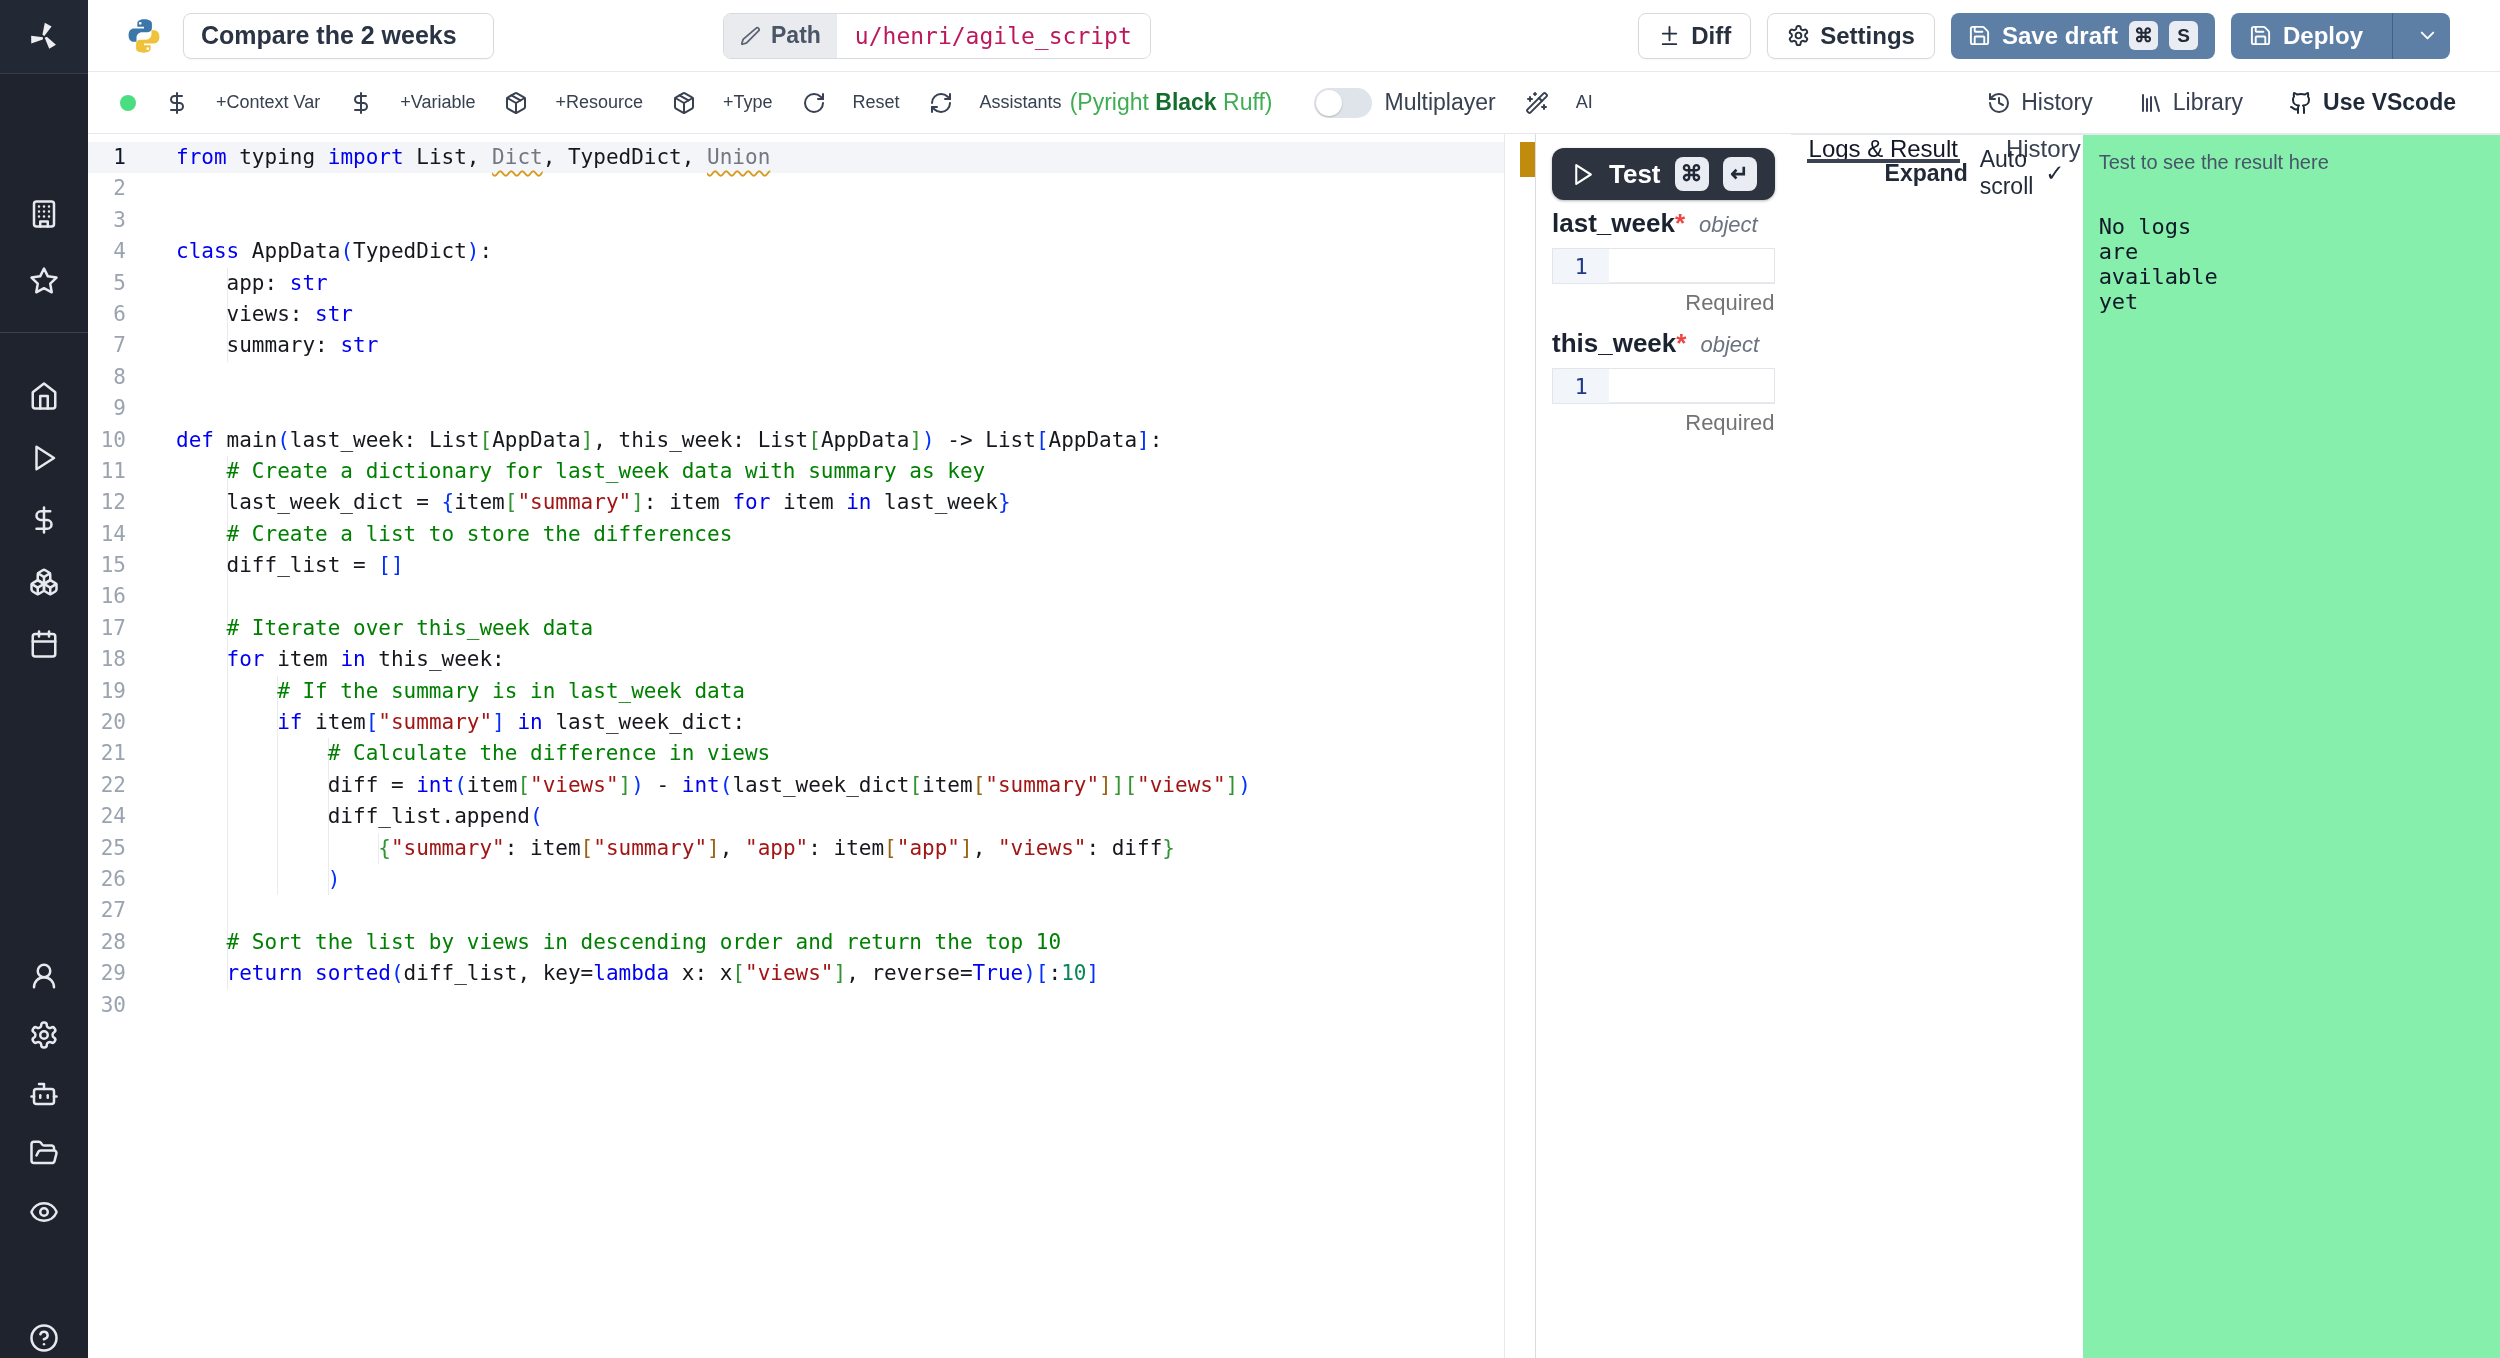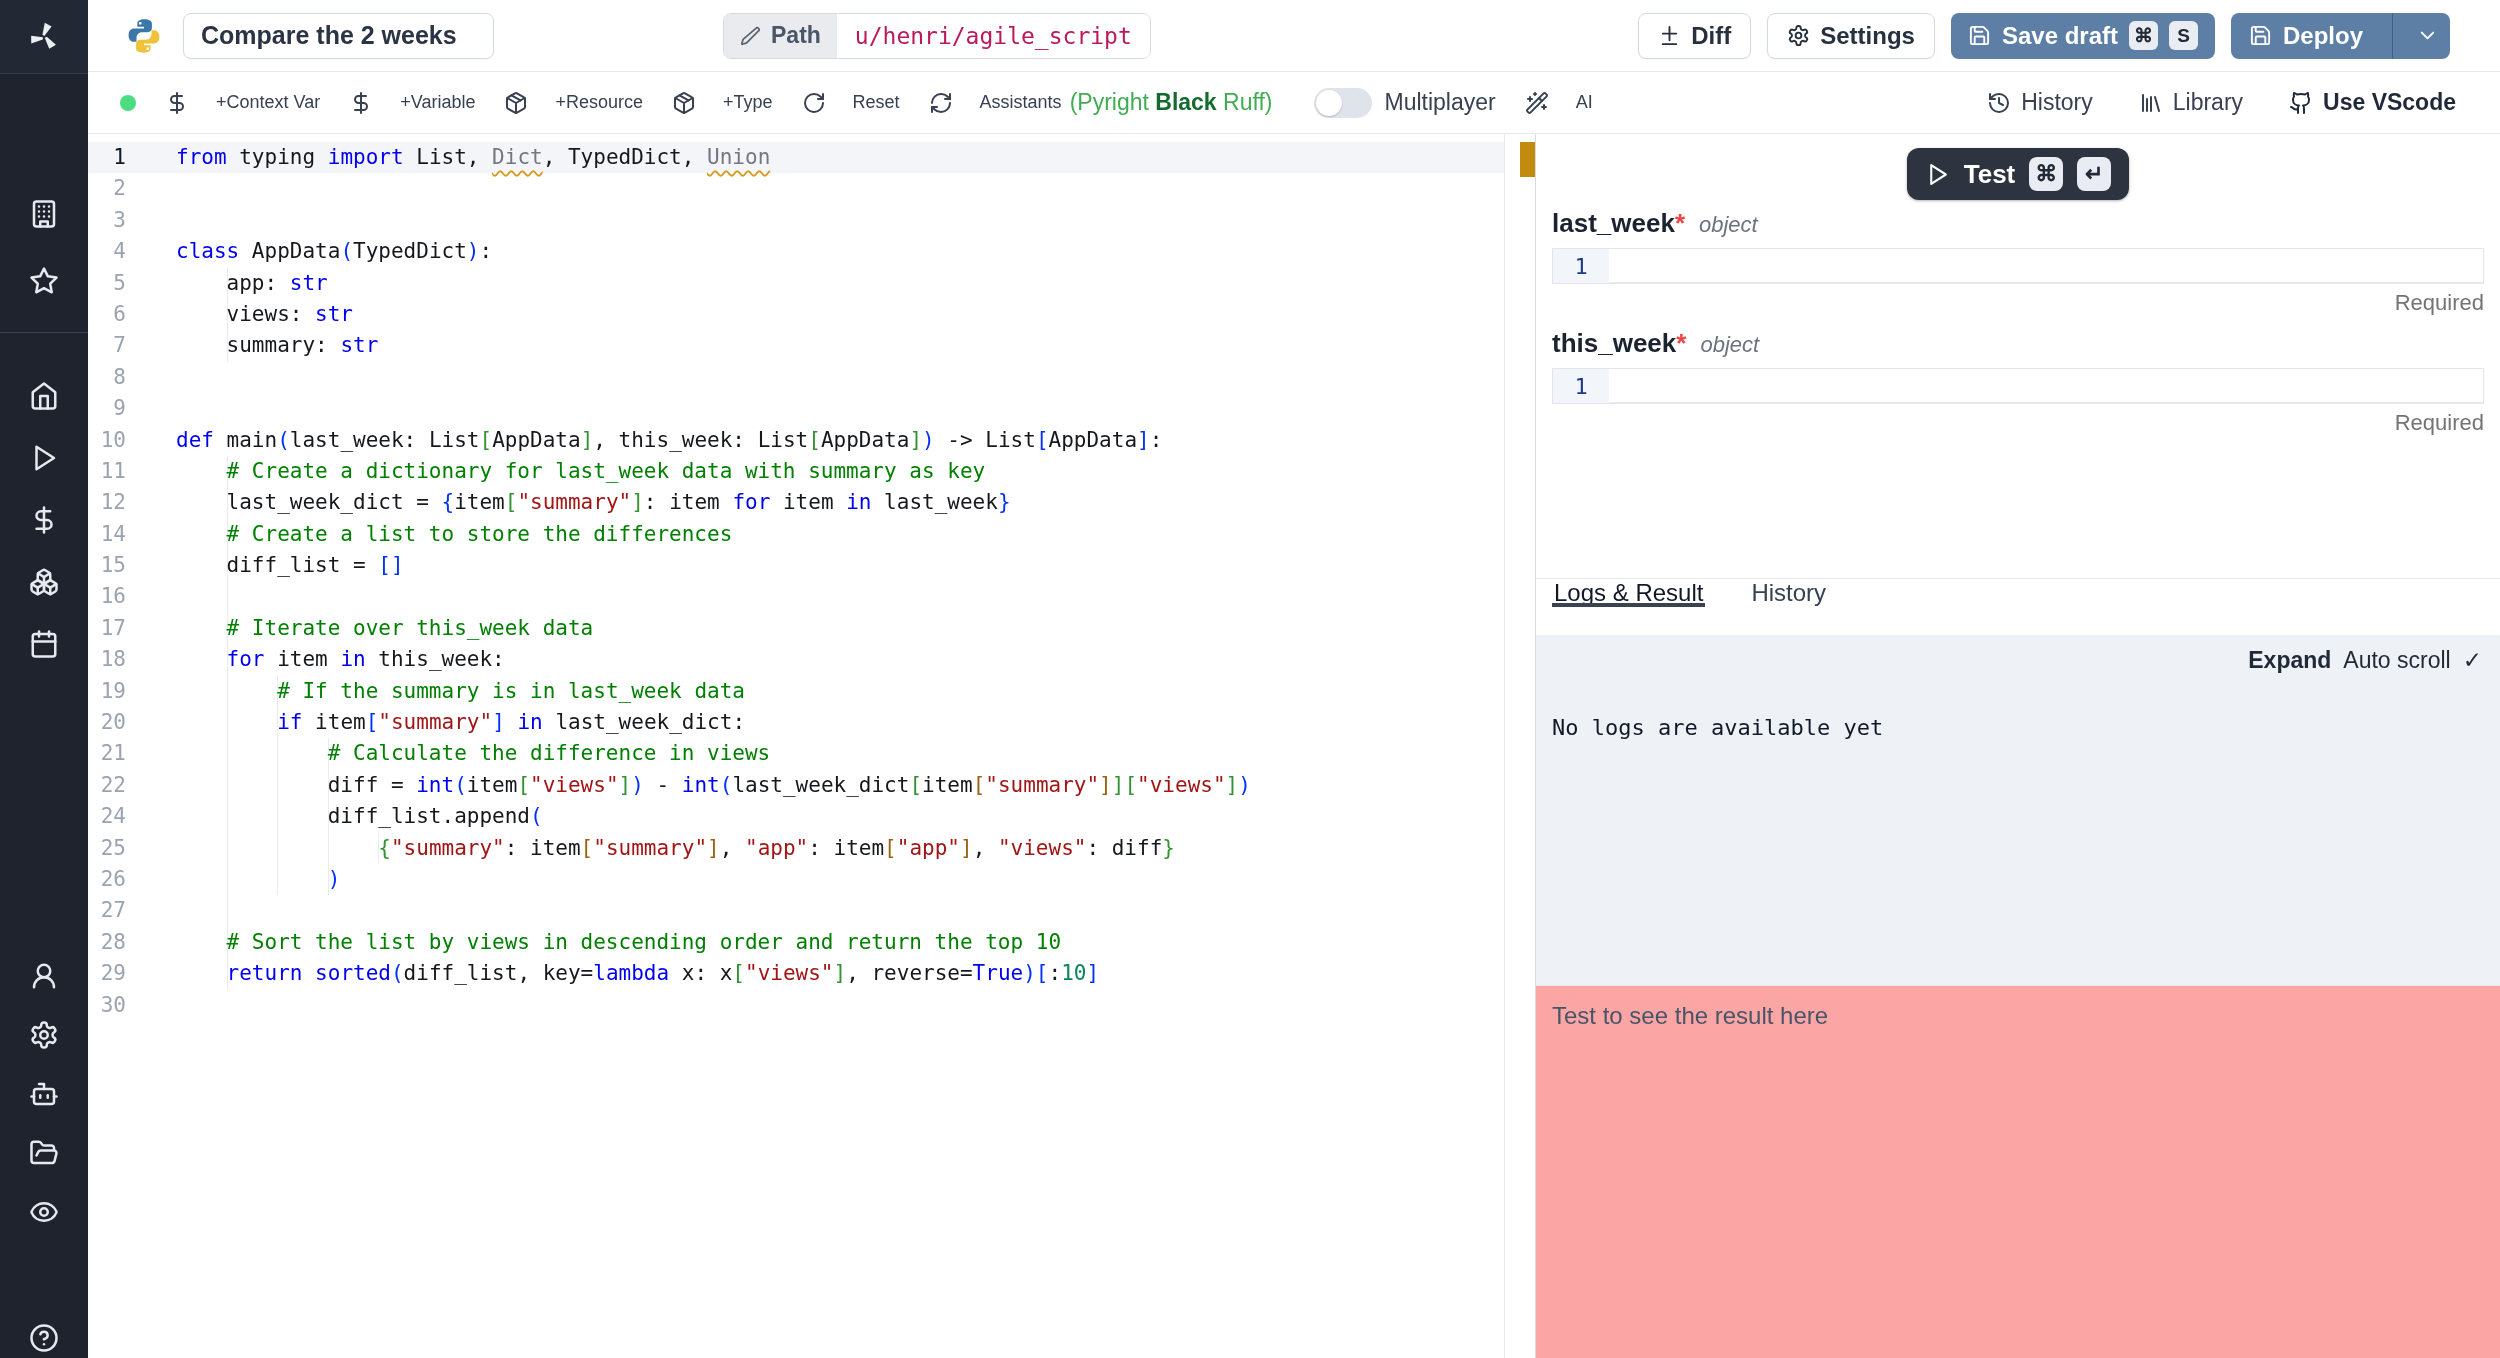--- a/index.html
+++ b/index.html
@@ -86,21 +86,21 @@
   .tok.b1 { color:#0431fa; }
   .tok.b2 { color:#319331; }
   .tok.b3 { color:#9a6311; }
   .tok.un { color:#737780; text-decoration:underline wavy #d79b21; text-decoration-thickness:2px; text-underline-offset:6px; }
 
   
   .splitter { width:30px; flex:none; background:#fff; position:relative; cursor:col-resize; }
   .split-handle { position:absolute; top:8px; right:0; width:15px; height:35px; background:#c18c0e; }
 
   
-  .rightpanel { flex:1; border-left:1px solid #d8dce2; display:flex; flex-direction:column; background:#fff; }
+  .rightpanel { flex:1; border-left:1px solid #d8dce2; display:flex; flex-direction:row; background:#fff; }
   .args { height:444px; flex:none; padding:0 16px; }
   .test-row { display:flex; justify-content:center; margin-top:14px; }
   .test-btn { height:52px; background:#2d3440; border-radius:12px; display:flex; align-items:center;
     gap:14px; padding:0 18px; color:#fff; cursor:pointer; box-shadow:0 1px 3px rgba(0,0,0,.3); }
   .test-btn .icon { width:25px; height:25px; }
   .test-label { font-size:26px; font-weight:700; }
   .kbd-lg { min-width:34px; height:34px; padding:0 6px; background:#e9ecf2; border-radius:8px;
     color:#222a38; font-size:22px; font-weight:600; display:flex; align-items:center; justify-content:center; }
   .field-label { margin-top:8px; height:28px; display:flex; align-items:baseline; }
   .field-label.second { margin-top:14px; }
@@ -118,21 +118,21 @@
   .tab { display:flex; align-items:center; font-size:24px; color:#374151; cursor:pointer; position:relative; padding:0 2px; }
   .tab.active { color:#111827; }
   .tab.active::after { content:""; position:absolute; left:0; right:0; bottom:0; height:4px; background:#3b4252; }
 
   .logs { height:350px; flex:none; background:#eef1f5; position:relative; }
   .logs-controls { position:absolute; top:12px; right:18px; display:flex; align-items:center; gap:12px; font-size:23px; color:#1f2937; }
   .expand { font-weight:700; cursor:pointer; }
   .autoscroll { cursor:pointer; }
   .no-logs { position:absolute; top:80px; left:16px; font-family:"DejaVu Sans Mono", monospace; font-size:22px; color:#111827; }
 
-  .result { flex:1; background:#fca5a5; border-top:1px solid #e6e8ec; padding:16px; font-size:24px; color:#475569; }
+  .result { flex:1; background:#86efac; border-top:1px solid #e6e8ec; padding:16px; font-size:20px; color:#475569; }
 
   .icon { display:block; }
   svg { display:block; }
 </style>
 </head>
 <body>
 
 <div class="sidebar">
   <div class="logo-block">
     <svg width="38" height="38" viewBox="0 0 24 24">

